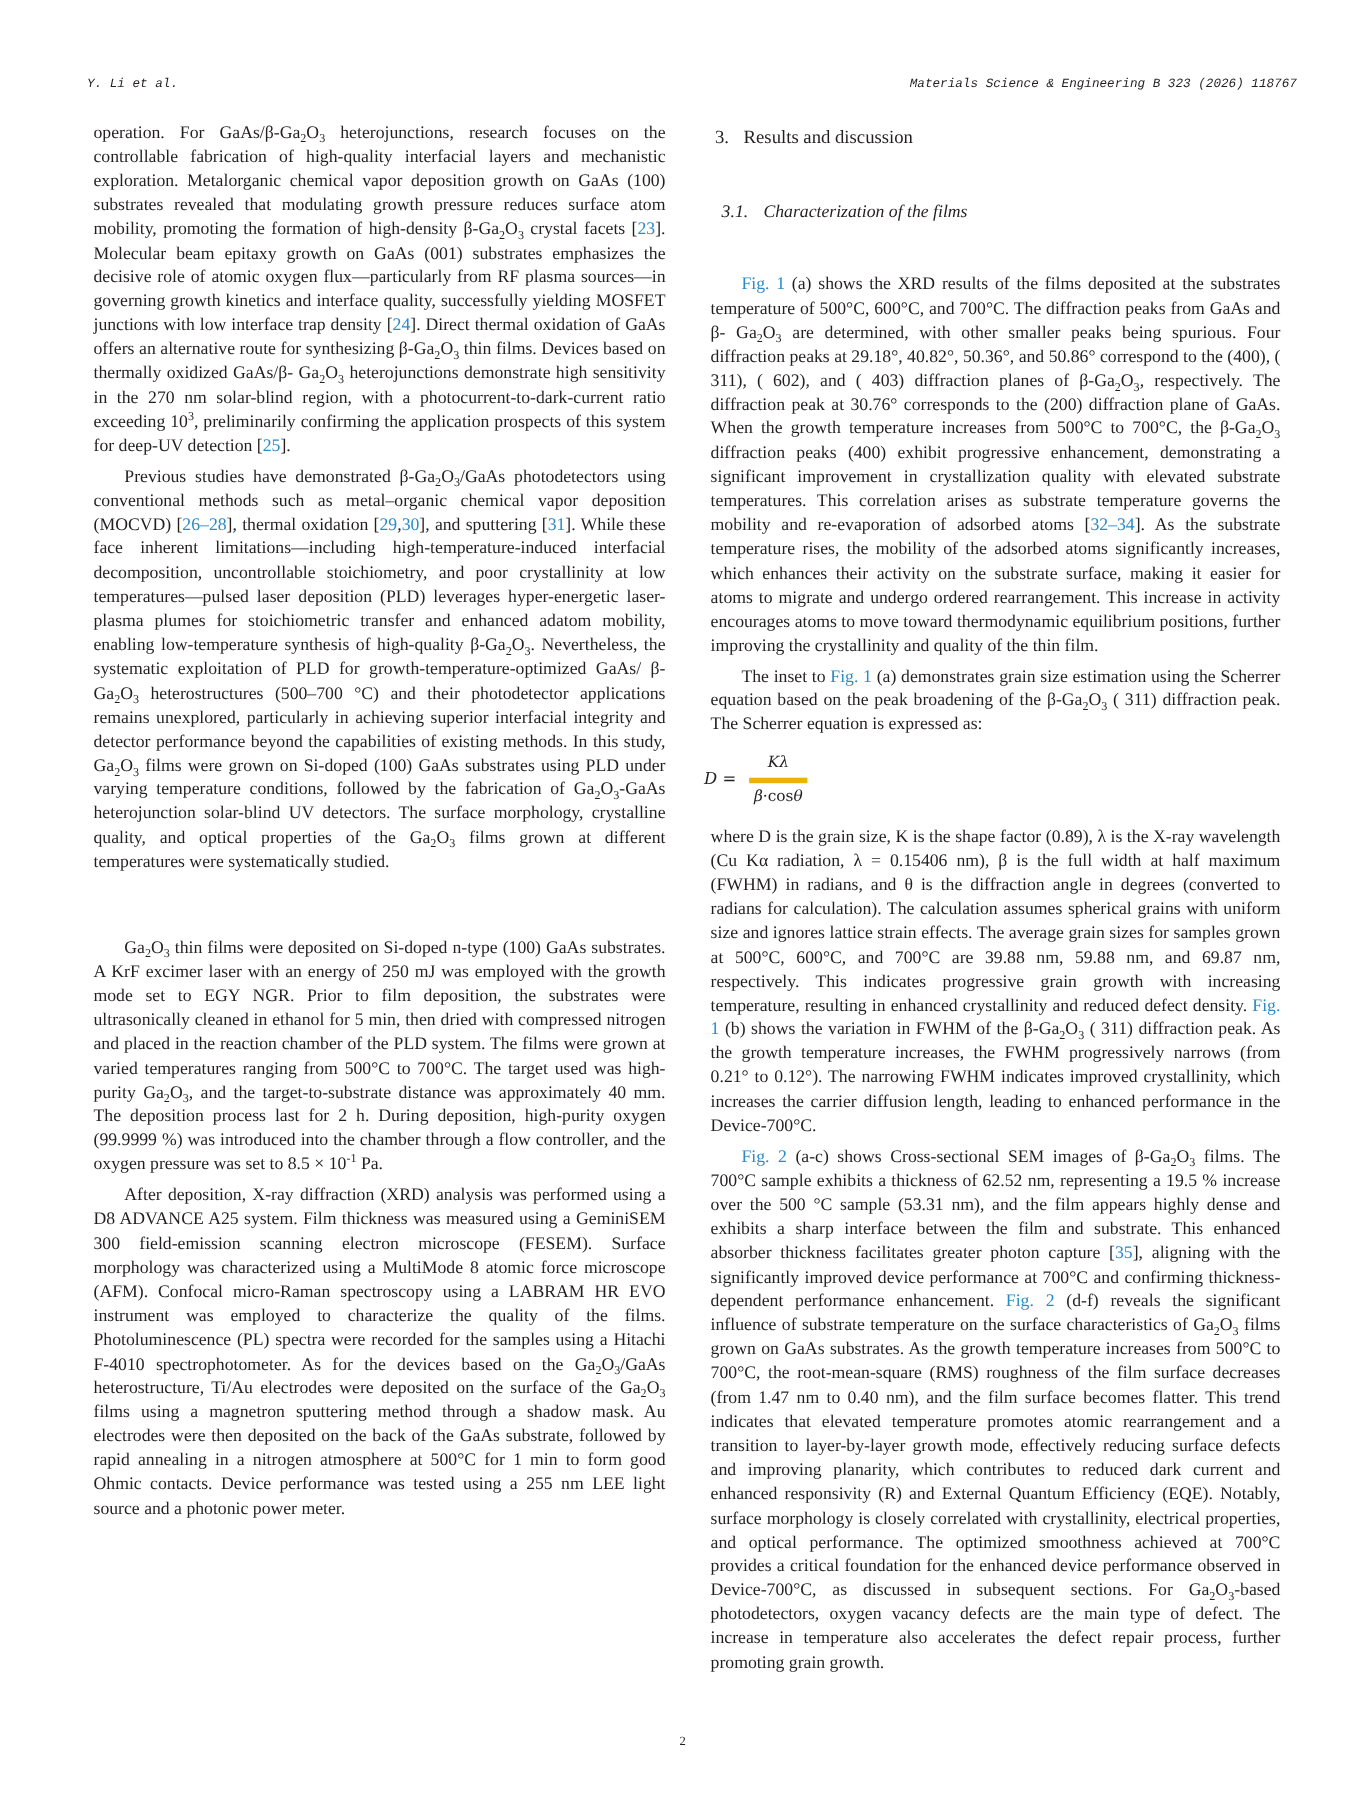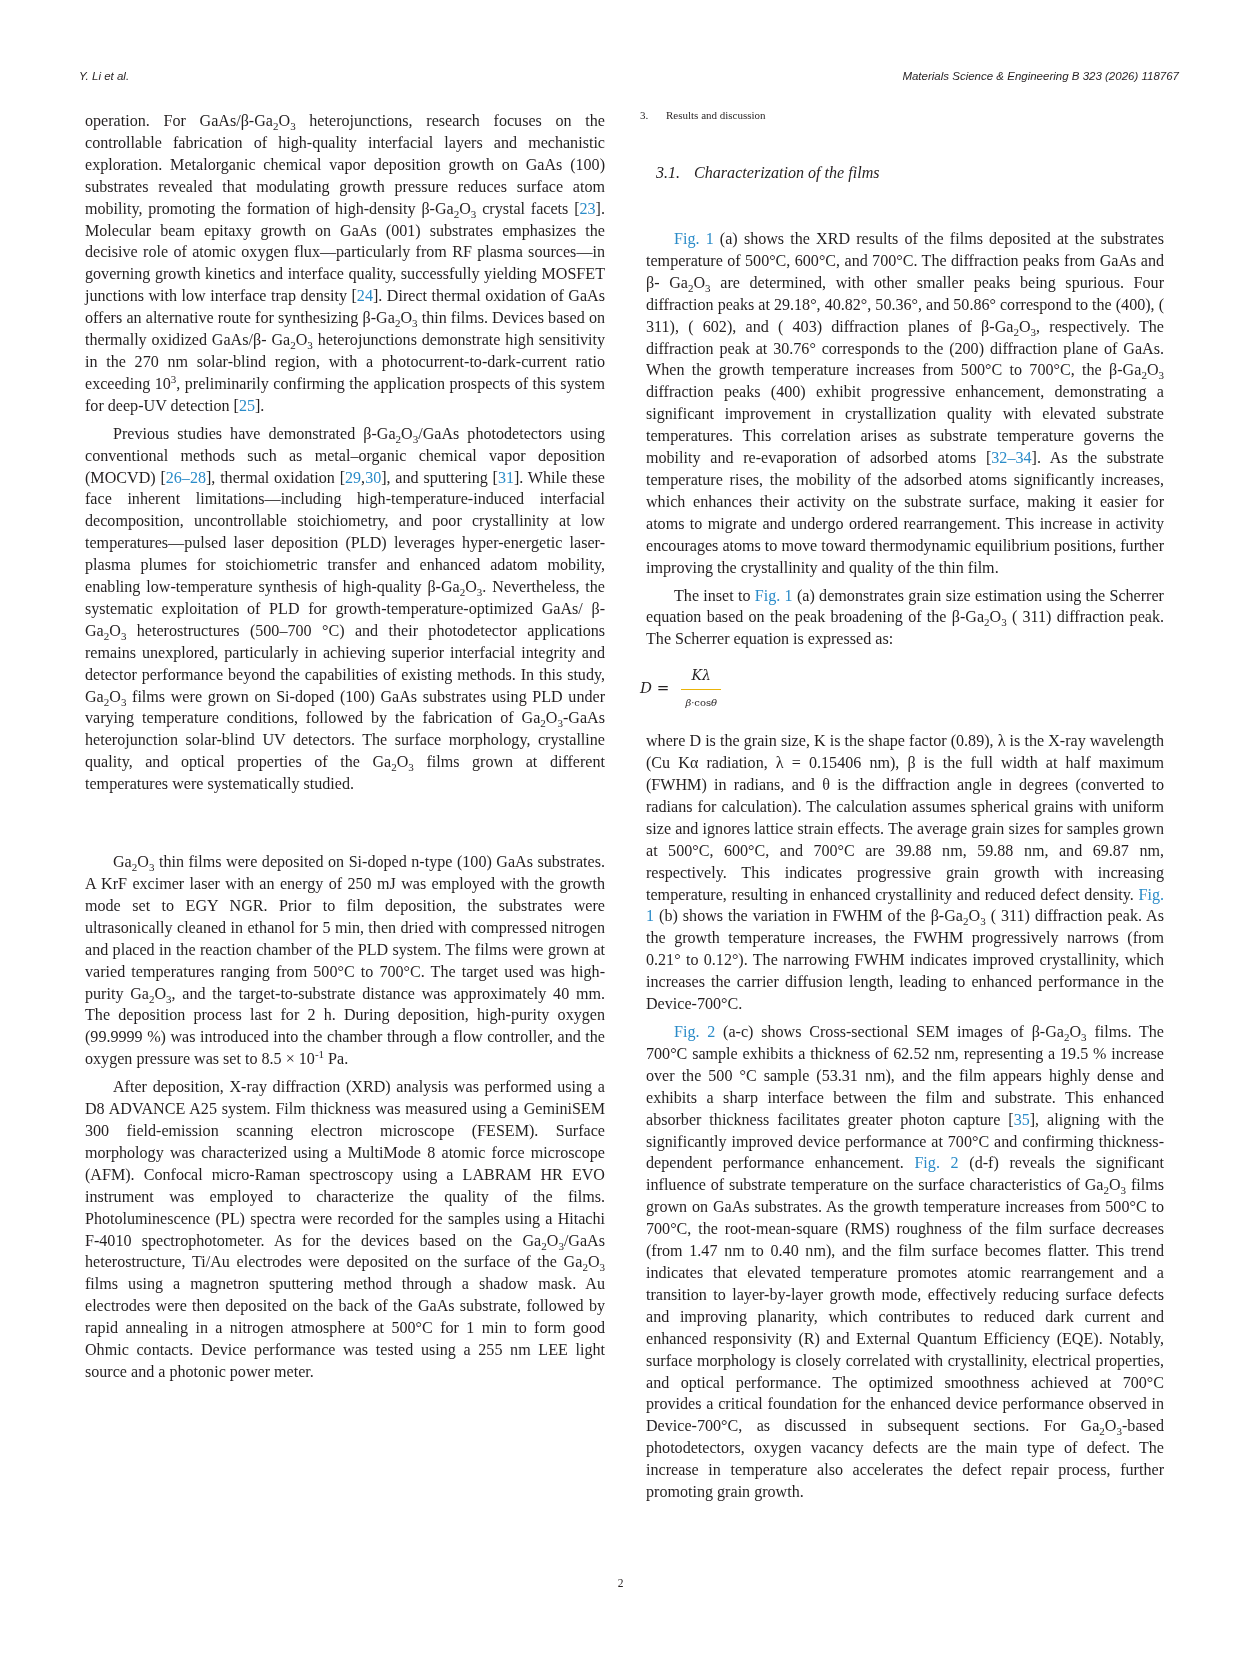--- a/index.html
+++ b/index.html
@@ -2,54 +2,54 @@
 <html><head>
 <meta charset="utf-8">
 <style>
   html, body { margin: 0; padding: 0; background: #ffffff; }
   body {
     width: 1241px; height: 1654px; position: relative; overflow: hidden;
     font-family: "DejaVu Serif", "Liberation Serif", serif; color: #231f20;
   }
   .running-head {
     position: absolute; top: 70px; font-style: italic; font-size: 11.5px;
-    font-family: Liberation Sans, sans-serif; color: #231f20;
+    font-family: Liberation Mono, monospace; color: #231f20;
   }
   .rh-left { left: 79px; }
   .rh-right { right: 62px; }
   .col {
     position: absolute; top: 104px; width: 532px;
     font-family: "Liberation Serif", serif; font-size: 16.1px; line-height: 21.9px;
     text-align: justify; hyphens: manual;
   }
   .col-left { left: 79px; }
   .col-right { left: 640px; width: 530px; }
   p { margin: 6px; text-indent: 28px; }
   p.noindent { text-indent: 0; }
   .ref { color: #2a8bc8; }
   h2 {
-    font-family: "Liberation Serif", serif; font-weight: normal; font-size: 11px;
-    margin: 0; padding: 0; line-height: 22px;
+    font-family: "Liberation Serif", serif; font-weight: normal; font-size: 17px;
+    margin: 10px; padding: 0; line-height: 22px;
   }
   h3 {
     font-family: "Liberation Serif", serif; font-weight: normal; font-style: italic;
     font-size: 16.1px; margin: 16px; line-height: 22px;
   }
   .sec-num { display: inline-block; width: 26px; }
   .sub-num { display: inline-block; width: 38px; }
   .gap-sm { height: 20px; }
   .gap-md { height: 22px; }
   .equation {
     display: flex; align-items: center; height: 62px; margin: 8px 0 10px 0;
     font-family: "DejaVu Serif", serif; font-size: 15px;
   }
   .eq-lhs { font-style: italic; margin-right: 6px; }
   .frac { display: inline-flex; flex-direction: column; align-items: center; margin-left: 6px; }
   .frac-num { font-style: italic; padding: 0 8px 2px 8px; font-size: 14px; }
-  .frac-den { border-top: 1px solid #eab308; padding: 2px 4px 0 4px; font-size: 10px; }
+  .frac-den { border-top: 5px solid #eab308; padding: 2px 4px 0 4px; font-size: 14px; }
   .frac-den i { font-style: italic; }
   sub, sup { font-size: 11px; line-height: 0; }
   .page-number {
     position: absolute; top: 1577px; left: 0; width: 1241px; text-align: center;
     font-size: 11.5px; font-family: "Liberation Serif", serif;
   }
 </style>
 </head>
 <body>
 

